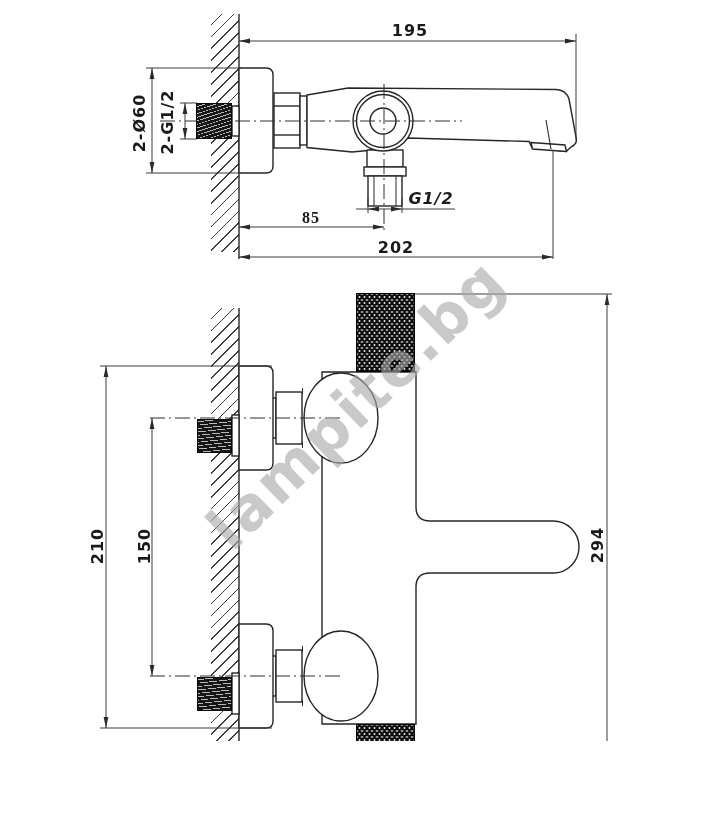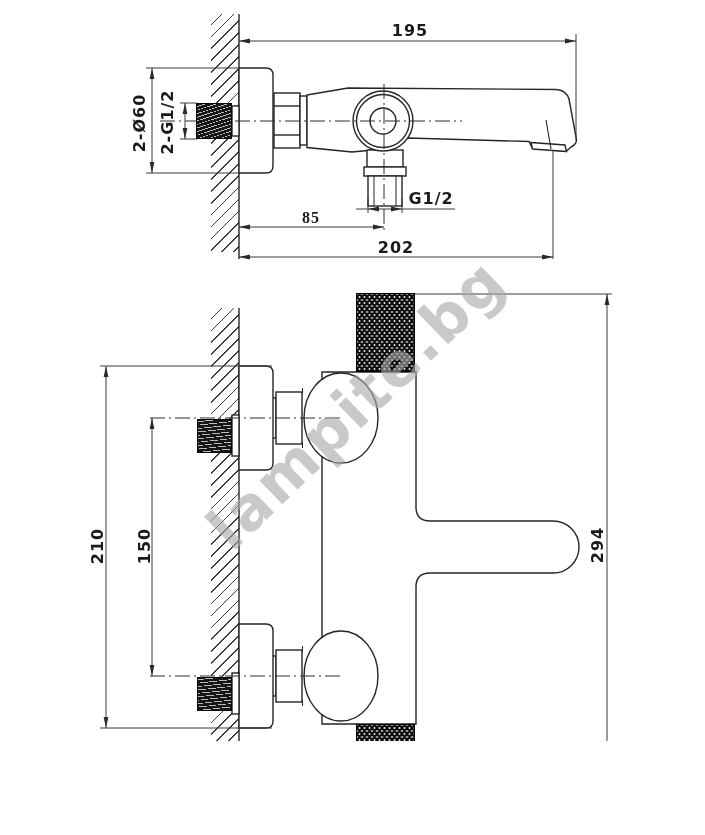--- a/index.html
+++ b/index.html
@@ -152,21 +152,21 @@
   <div class="thread thread-diag" style="left:196px;top:103px;width:36px;height:36px;"></div>
   <div class="thread thread-vert" style="left:197px;top:419px;width:35px;height:34px;"></div>
   <div class="thread thread-vert" style="left:197px;top:677px;width:35px;height:34px;"></div>
 
   <div class="knurl" style="left:356px;top:293px;width:59px;height:79px;"></div>
   <div class="knurl" style="left:356px;top:724px;width:59px;height:79px;"></div>
 
   <div class="dimlabel" style="left:410px;top:30px;">195</div>
   <div class="dimlabel" style="left:311px;top:218px;font-family:Liberation Serif, serif;">85</div>
   <div class="dimlabel" style="left:396px;top:247px;">202</div>
-  <div class="dimlabel" style="left:431px;top:198px;">G1/2</div>
+  <div class="dimlabel" style="left:431px;top:198px;font-style:italic;">G1/2</div>
   <div class="dimlabel vert" style="left:139px;top:123px;">2-Ø60</div>
   <div class="dimlabel vert" style="left:167px;top:122px;">2-G1/2</div>
   <div class="dimlabel vert" style="left:97px;top:546px;">210</div>
   <div class="dimlabel vert" style="left:144px;top:546px;">150</div>
   <div class="dimlabel vert" style="left:597px;top:545px;">294</div>
 
   <div id="watermark">lampite.bg</div>
 </div>
 
 </body></html>

